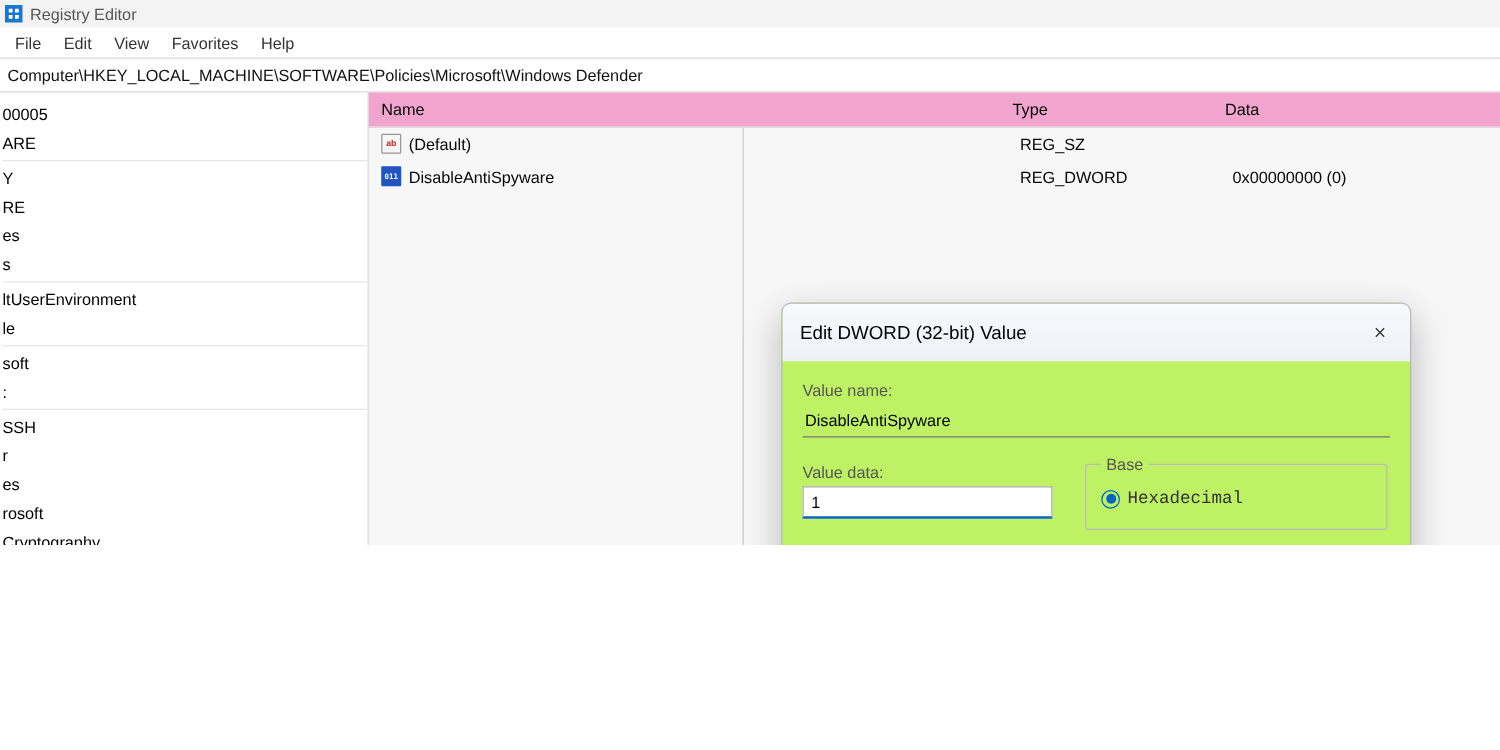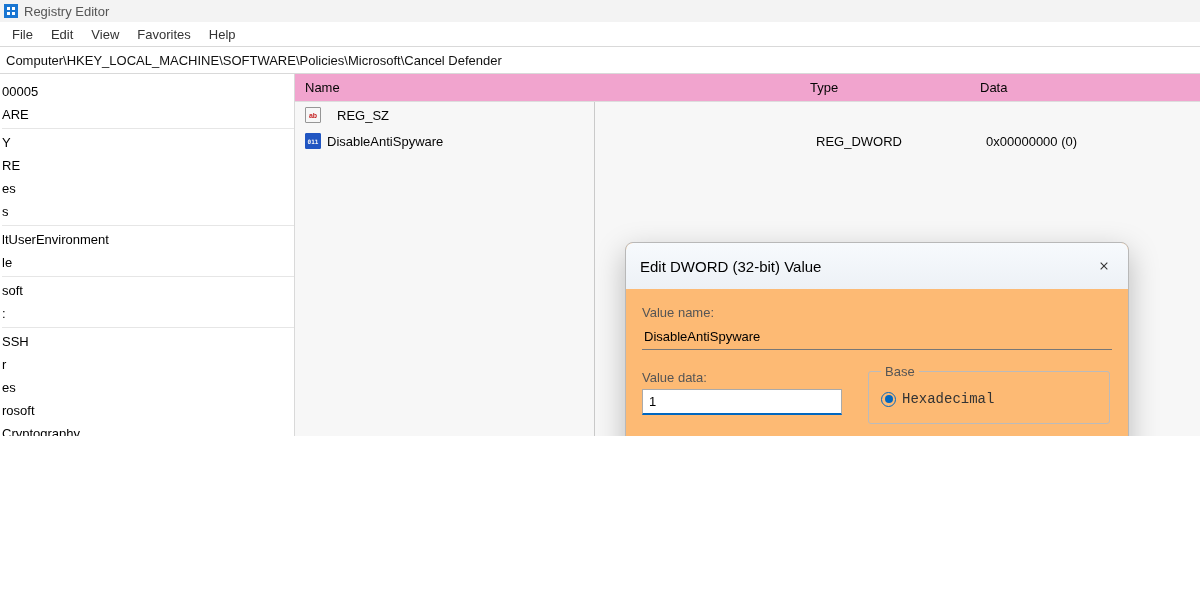--- a/index.html
+++ b/index.html
@@ -47,21 +47,21 @@
     .vicon.bin{ color:#fff; background:#1e56c8; border-color:#1e56c8; font-family:monospace; font-size:6px;}
     .cell-name{ width:479px; }
     .cell-type{ width:170px; padding:0 10px; }
     .cell-data{ flex:1; padding:0 10px; }
 
     
     .scrim    { position:absolute; inset:0; background:rgba(100,100,100,0.05); pointer-events:none; }
 
     
     .dialog   { position:absolute; left:330px; top:168px; width:504px;
-                background:#fdba74; border:1px solid #b8b8b8; border-radius:8px;
+                background:#bef264; border:1px solid #b8b8b8; border-radius:8px;
                 box-shadow:0 10px 30px rgba(0,0,0,.25); overflow:hidden; }
     .dlg-title{ height:46px; display:flex; align-items:center; justify-content:space-between;
                 padding:0 14px; font-size:15px; color:#000;
                 background:linear-gradient(#f7fafd,#edf1f6); }
     .dlg-close{ width:20px;height:20px;border:none;background:none;cursor:pointer;
                 display:flex;align-items:center;justify-content:center;}
     .dlg-close svg{width:12px;height:12px;stroke:#333;stroke-width:1.6;fill:none;}
     .dlg-body { padding:10px 16px 14px 16px; font-size:13px; color:#333; }
     .lbl      { margin:6px 0 4px 0; display:block; color:#555; }
     .ro-input { width:100%; height:26px; border:none; border-bottom:1px solid #777;
@@ -107,21 +107,21 @@
 
   <div class="menubar">
     <span>File</span>
     <span>Edit</span>
     <span>View</span>
     <span>Favorites</span>
     <span>Help</span>
   </div>
 
   <div class="addrbar">
-    <span>Computer\HKEY_LOCAL_MACHINE\SOFTWARE\Policies\Microsoft\Cancel Defender</span>
+    <span>Computer\HKEY_LOCAL_MACHINE\SOFTWARE\Policies\Microsoft\Windows Defender</span>
   </div>
 
   <div class="main">
     <div class="treecol" id="treecol">
         <div>00005</div>
         <div>ARE</div>
         <div class="sep"></div>
         <div>Y</div>
         <div>RE</div>
         <div>es</div>
@@ -142,20 +142,21 @@
 
     <div class="listcol">
       <div class="lhdr">
         <div class="c c-name">Name</div>
         <div class="c c-type">Type</div>
         <div class="c c-data">Data</div>
       </div>
       <div id="rows">
           <div class="lrow">
             <span class="vicon">ab</span>
+            <span class="cell-name">(Default)</span>
             <span class="cell-type">REG_SZ</span>
           </div>
           <div class="lrow">
             <span class="vicon bin">011</span>
             <span class="cell-name">DisableAntiSpyware</span>
             <span class="cell-type">REG_DWORD</span>
             <span class="cell-data">0x00000000 (0)</span>
           </div>
         </div>
       <div class="gutter"></div>

